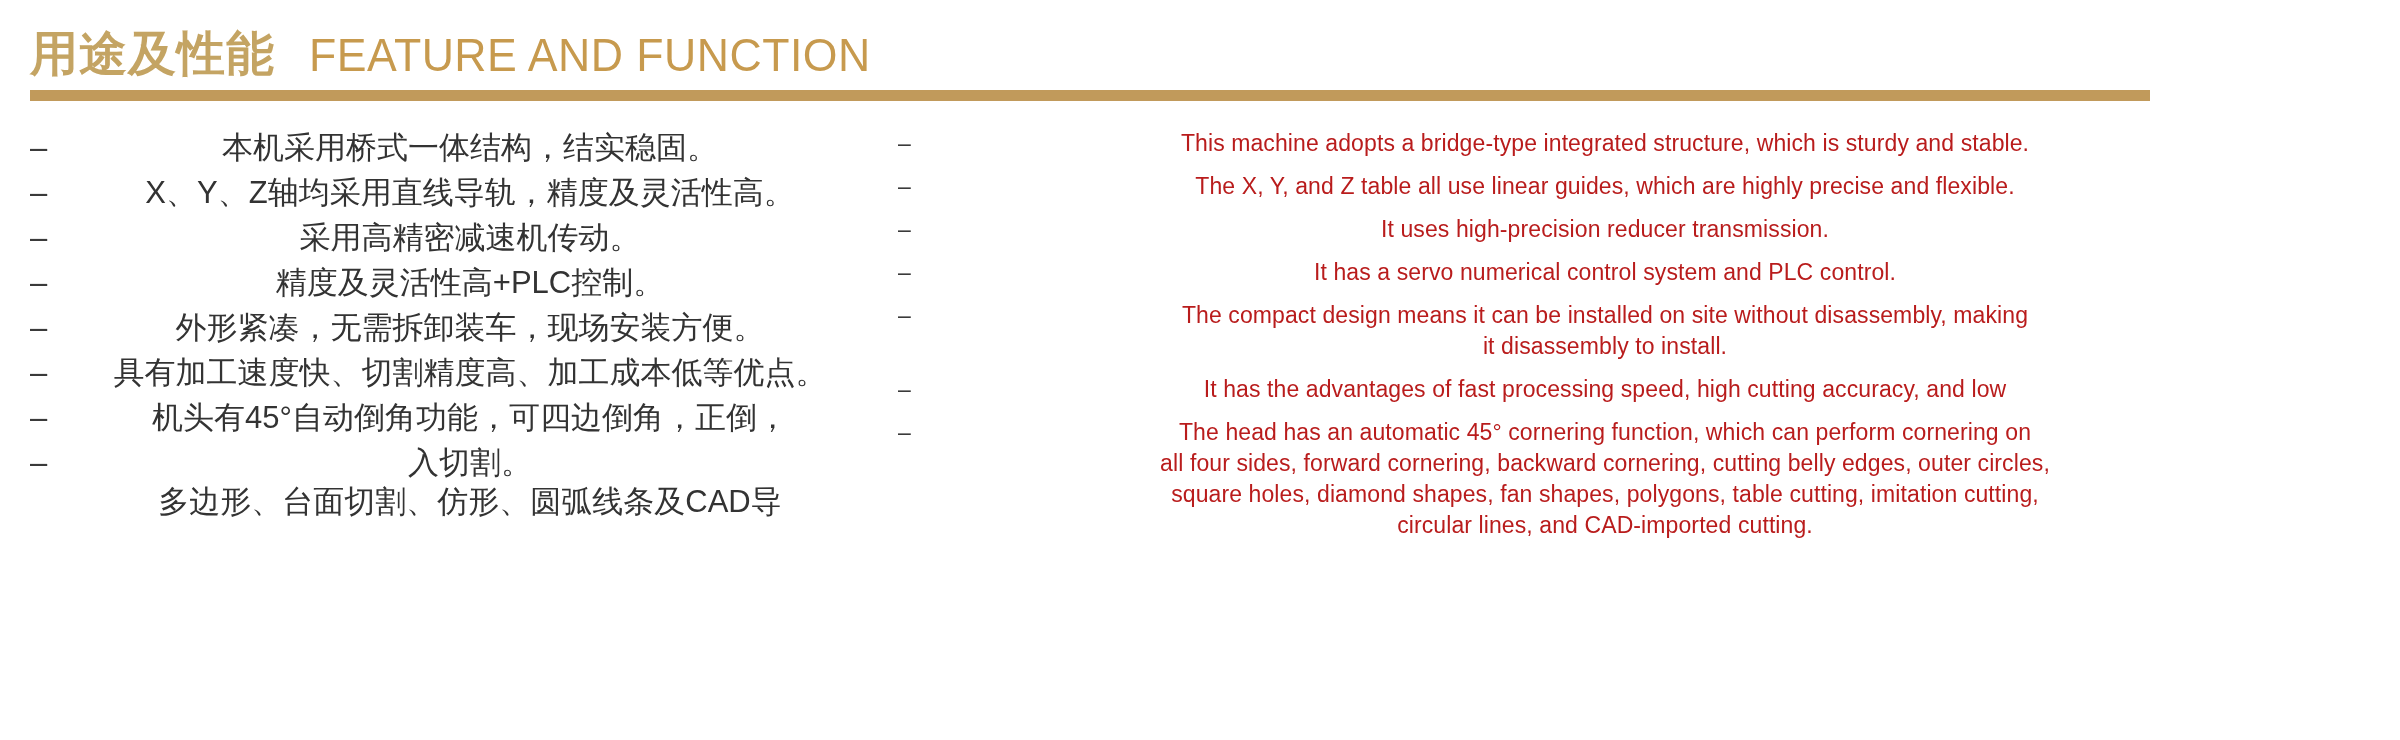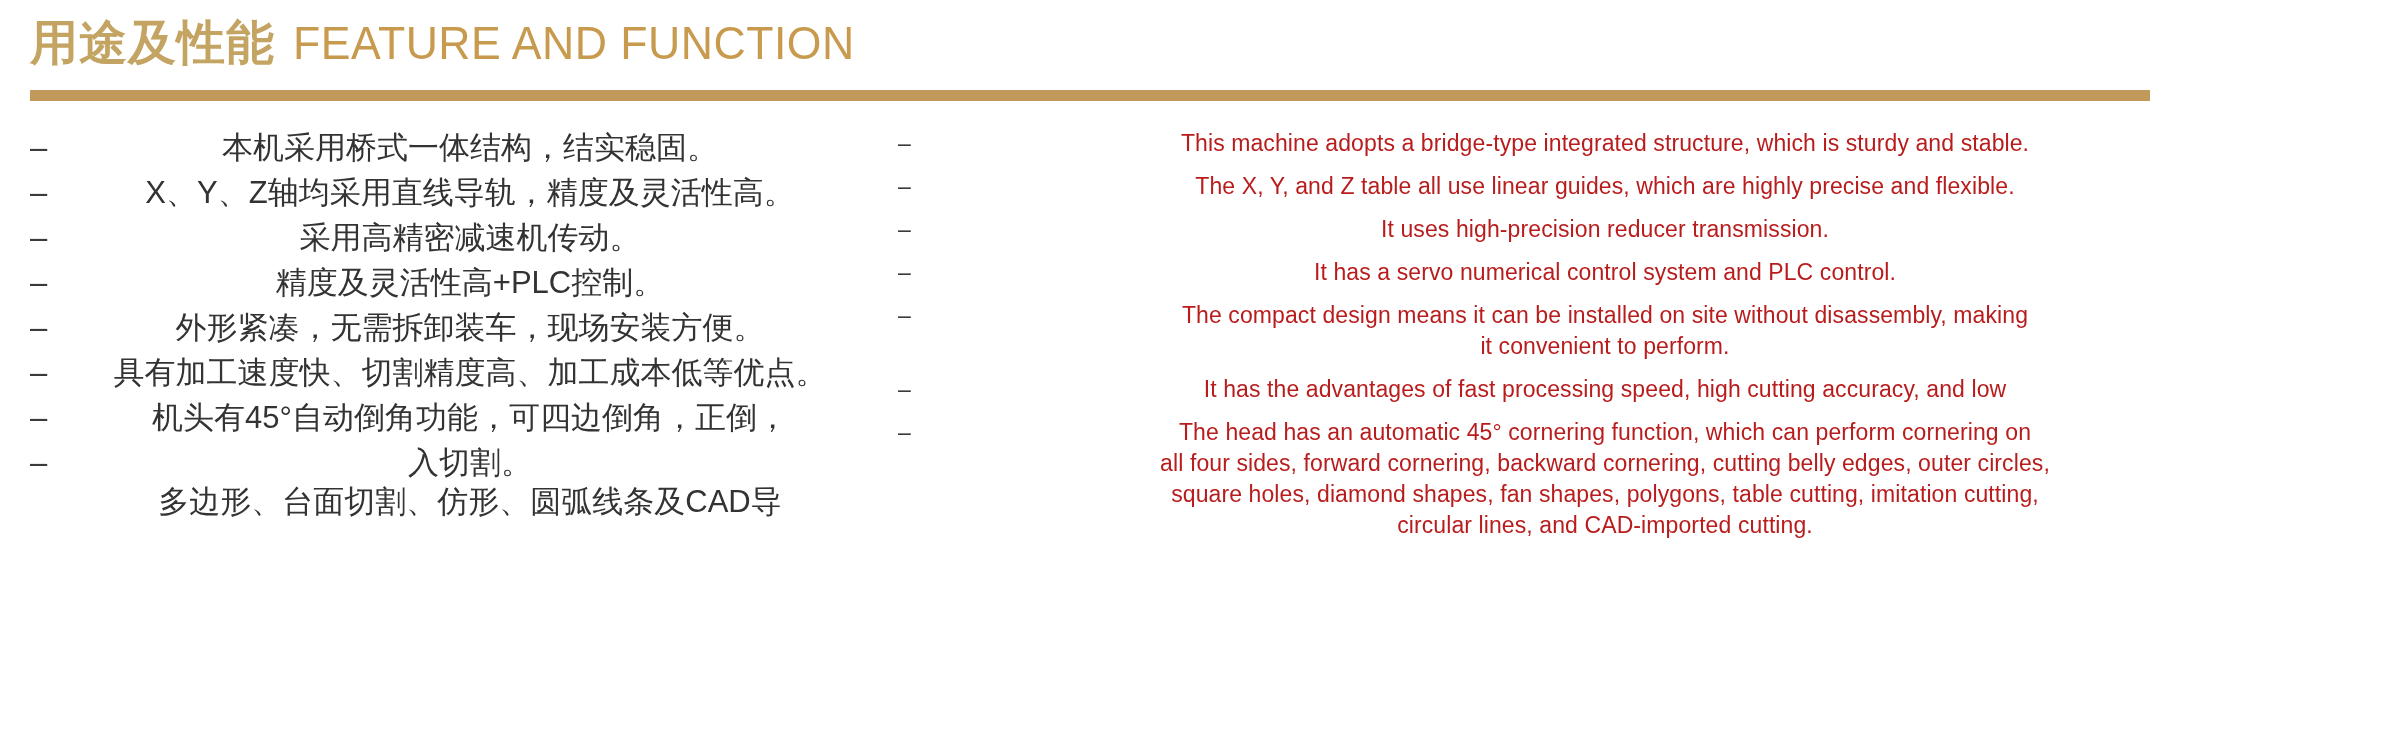--- a/index.html
+++ b/index.html
@@ -18,23 +18,24 @@
   
   #header {
     position: absolute;
     left: 30px;
     top: 8px;
     width: 2130px;
     height: 90px;
   }
   #title-row {
     display: flex;
-    align-items: center;
+    align-items: flex-end;
     height: 70px;
     white-space: nowrap;
+    gap: 16px;
   }
   #title-cn {
     font-size: 48px;
     font-weight: bold;
     color: #c4a463;
     letter-spacing: 1px;
     line-height: 1;
   }
   #title-en {
     font-size: 46px;
@@ -191,21 +192,21 @@
       <span class="btext">It uses high-precision reducer transmission.</span>
     </div>
     <div class="bullet">
       <span class="dash">–</span>
       <span class="btext">It has a servo numerical control system and PLC control.</span>
     </div>
     <div class="bullet">
       <span class="dash">–</span>
       <span class="btext">
         <span>The compact design means it can be installed on site without disassembly, making</span>
-        <span class="cont">it convenient to perform.</span>
+        <span class="cont">it disassembly to install.</span>
       </span>
     </div>
     <div class="bullet">
       <span class="dash">–</span>
       <span class="btext">
         <span>It has the advantages of fast processing speed, high cutting accuracy, and low</span>
       </span>
     </div>
     <div class="bullet">
       <span class="dash">–</span>

